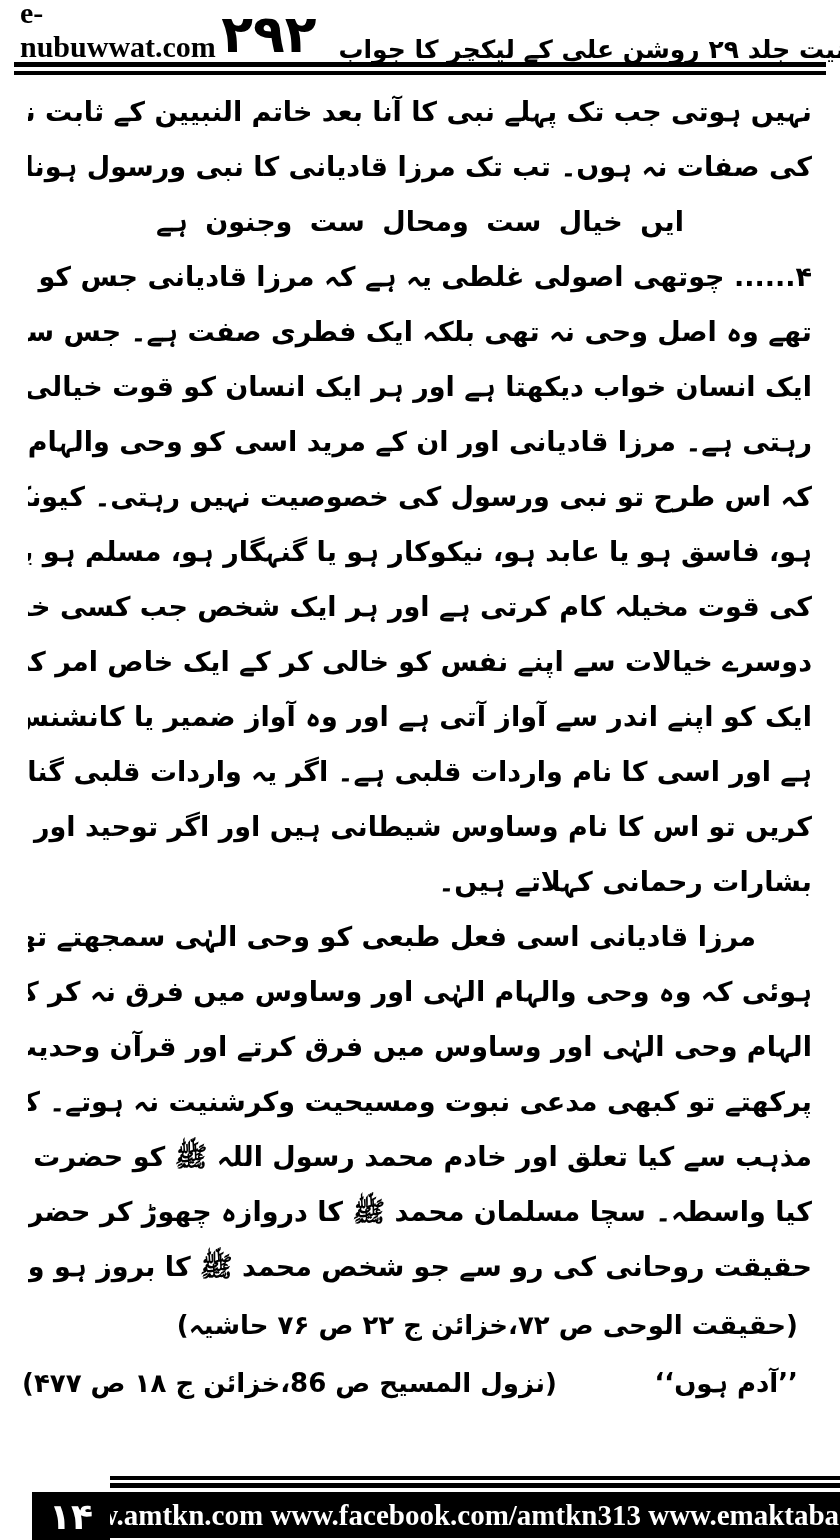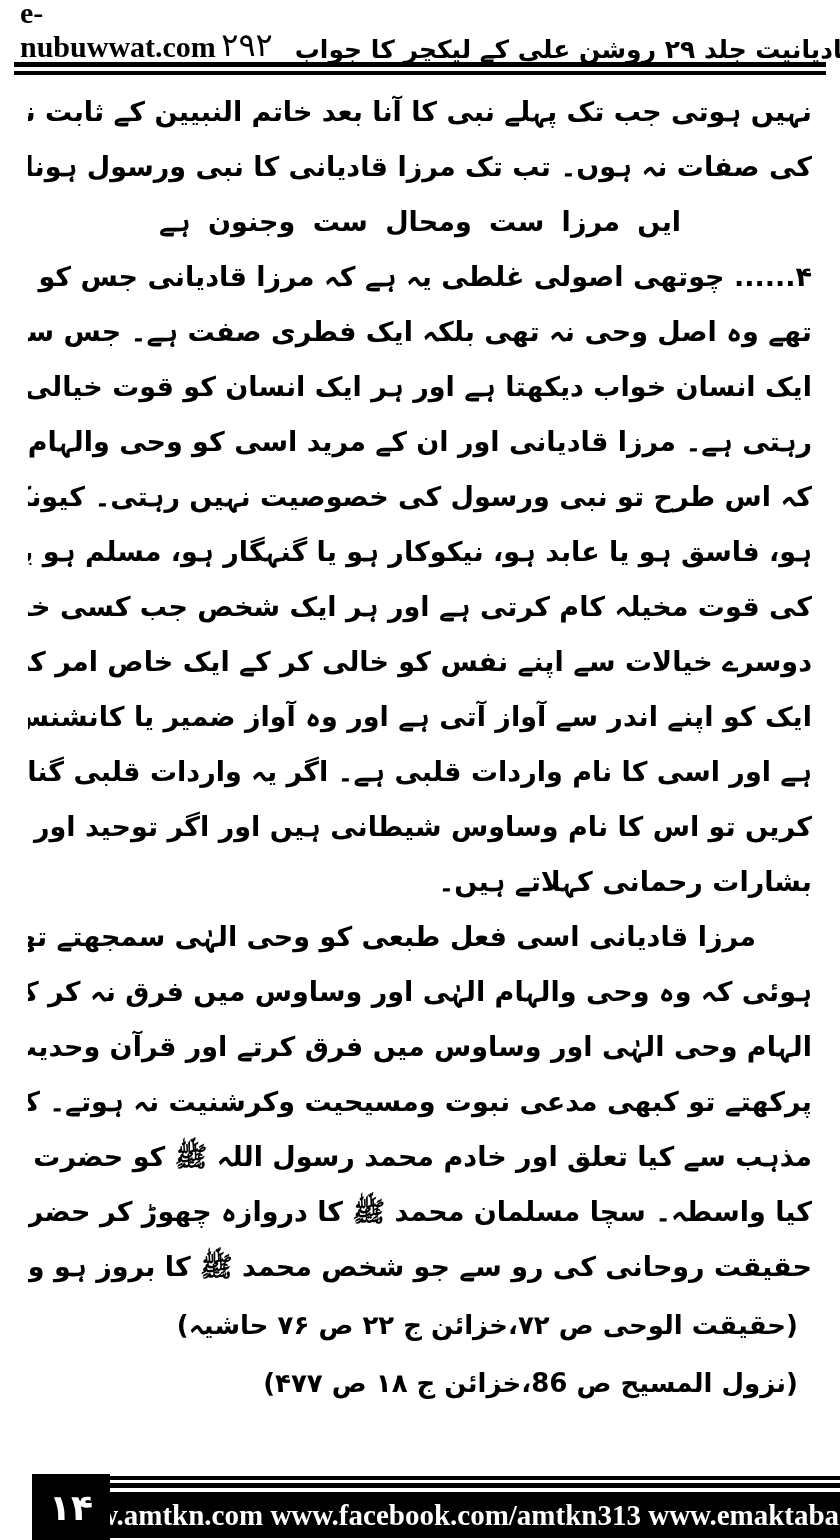--- a/index.html
+++ b/index.html
@@ -15,21 +15,21 @@
   .hdr{
     position:absolute;top:12px;left:20px;right:14px;height:52px;
     display:flex;align-items:flex-end;
   }
   .hdr-email{
     font-family:"Liberation Serif",serif;
     font-weight:bold;font-size:30px;letter-spacing:0;
   }
   .hdr-pagenum{
     margin-left:auto;
-    font-size:32px;font-weight:normal;
+    font-size:52px;font-weight:bold;
     font-family:"DejaVu Sans",sans-serif;
     direction:rtl;
   }
   .hdr-title{
     margin-left:22px;
     font-size:25px;font-weight:bold;direction:rtl;
     font-family:"DejaVu Sans",sans-serif;
     white-space:nowrap;
   }
   .hdr-rule{
@@ -74,42 +74,42 @@
   .ftr-bar{
     position:absolute;left:110px;right:0;bottom:2px;height:46px;
     background:#000;color:#fff;
     display:flex;align-items:center;justify-content:center;
   }
   .ftr-links{
     font-family:"Liberation Serif",serif;
     font-weight:bold;font-size:29px;white-space:nowrap;
   }
   .ftr-pagebox{
-    position:absolute;left:32px;bottom:0;width:78px;height:66px;
+    position:absolute;left:32px;bottom:0;width:78px;height:48px;
     background:#000;color:#fff;
     display:flex;align-items:center;justify-content:center;
     font-size:36px;font-weight:bold;direction:rtl;
   }
 </style>
 </head>
 <body>
 
 <div class="page">
 
   <div class="hdr">
     <span class="hdr-email">ameer@khatm-e-nubuwwat.com</span>
     <span class="hdr-pagenum">۲۹۲</span>
     <span class="hdr-title">محاسبہ قادیانیت جلد ۲۹ روشن علی کے لیکچر کا جواب</span>
   </div>
   <div class="hdr-rule"></div>
 
   <div class="body-text">
     <div class="line">نہیں ہوتی جب تک پہلے نبی کا آنا بعد خاتم النبیین کے ثابت نہ ہو اور پھر مرزا قادیانی میں نبی</div>
     <div class="line center">کی صفات نہ ہوں۔ تب تک مرزا قادیانی کا نبی ورسول ہونا۔ مصرعہ:</div>
-    <div class="line verse">ایں مرزا ست ومحال ست وجنون ہے</div>
+    <div class="line verse">ایں خیال ست ومحال ست وجنون ہے</div>
     <div class="line">۴...... چوتھی اصولی غلطی یہ ہے کہ مرزا قادیانی جس کو وحی الہٰی ومکالمہ ومخاطبہ الہٰی سمجھتے</div>
     <div class="line">تھے وہ اصل وحی نہ تھی بلکہ ایک فطری صفت ہے۔ جس سے ہر ایک انسان موصوف ہے اور ہر</div>
     <div class="line">ایک انسان خواب دیکھتا ہے اور ہر ایک انسان کو قوت خیالی بیداری اور خواب میں جو کام کرتی</div>
     <div class="line">رہتی ہے۔ مرزا قادیانی اور ان کے مرید اسی کو وحی والہام سمجھتے ہیں اور اتنا نہیں خیال کرتے</div>
     <div class="line">کہ اس طرح تو نبی ورسول کی خصوصیت نہیں رہتی۔ کیونکہ ہر ایک شخص کو خواہ مومن ہو یا کافر</div>
     <div class="line">ہو، فاسق ہو یا عابد ہو، نیکوکار ہو یا گنہگار ہو، مسلم ہو یا غیر مسلم سب کو خواب آتے ہیں اور سب</div>
     <div class="line">کی قوت مخیلہ کام کرتی ہے اور ہر ایک شخص جب کسی خاص امر کی طرف متوجہ ہوتا ہے اور</div>
     <div class="line">دوسرے خیالات سے اپنے نفس کو خالی کر کے ایک خاص امر کی بابت دریافت کرتا ہے تو ہر</div>
     <div class="line">ایک کو اپنے اندر سے آواز آتی ہے اور وہ آواز ضمیر یا کانشنس یا نفس ملکی کی طرف سے ہوتی</div>
     <div class="line">ہے اور اسی کا نام واردات قلبی ہے۔ اگر یہ واردات قلبی گناہ اور فسق اور کفر وشرک کی تحریک</div>
@@ -122,20 +122,21 @@
     <div class="line">مذہب سے کیا تعلق اور خادم محمد رسول اللہ ﷺ کو حضرت عیسیٰ علیہ السلام اور کرشن جی مہاراج سے</div>
     <div class="line">کیا واسطہ۔ سچا مسلمان محمد ﷺ کا دروازہ چھوڑ کر حضرت عیسیٰ اور کرشن جی کا پیرو کیوں ہو اور</div>
     <div class="line">حقیقت روحانی کی رو سے جو شخص محمد ﷺ کا بروز ہو وہ پھر ایسے پریشان دعویٰ کیوں کرے کہ</div>
   </div>
 
   <div class="refs">
     <div class="ref-row">
       <span class="ref-cite">(حقیقت الوحی ص ۷۲،خزائن ج ۲۲ ص ۷۶ حاشیہ)</span>
     </div>
     <div class="ref-row">
+      <span class="ref-quote">’’آدم ہوں‘‘</span>
       <span class="ref-cite">(نزول المسیح ص 86،خزائن ج ۱۸ ص ۴۷۷)</span>
     </div>
     <div class="ref-row">
     </div>
   </div>
 
   <div class="ftr">
     <div class="ftr-rules"></div>
     <div class="ftr-bar">
       <span class="ftr-links">www.amtkn.com www.facebook.com/amtkn313 www.emaktaba.info</span>

